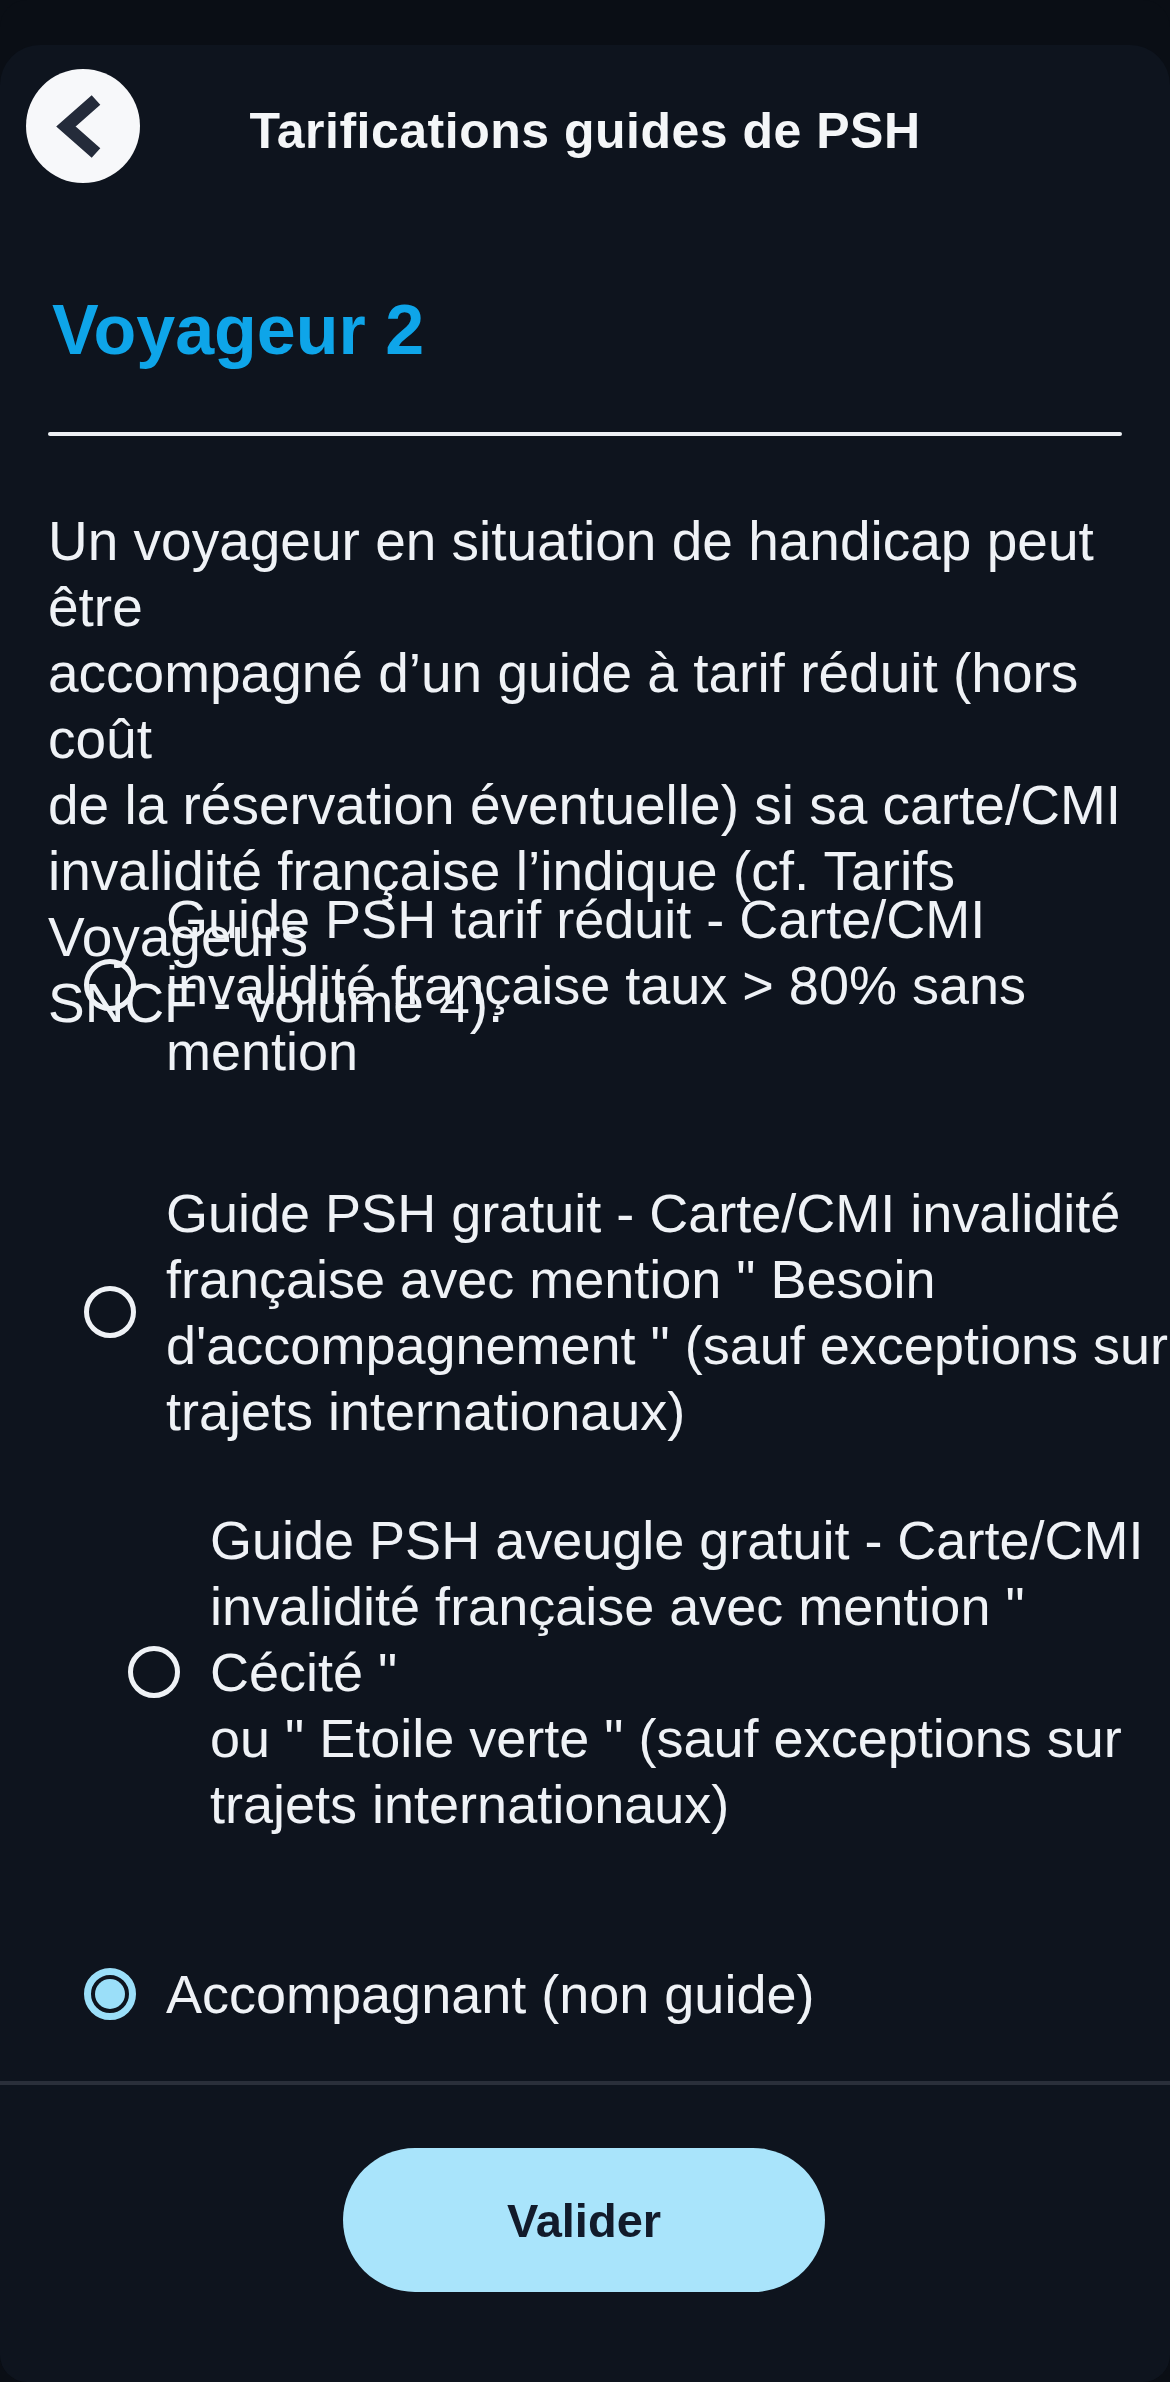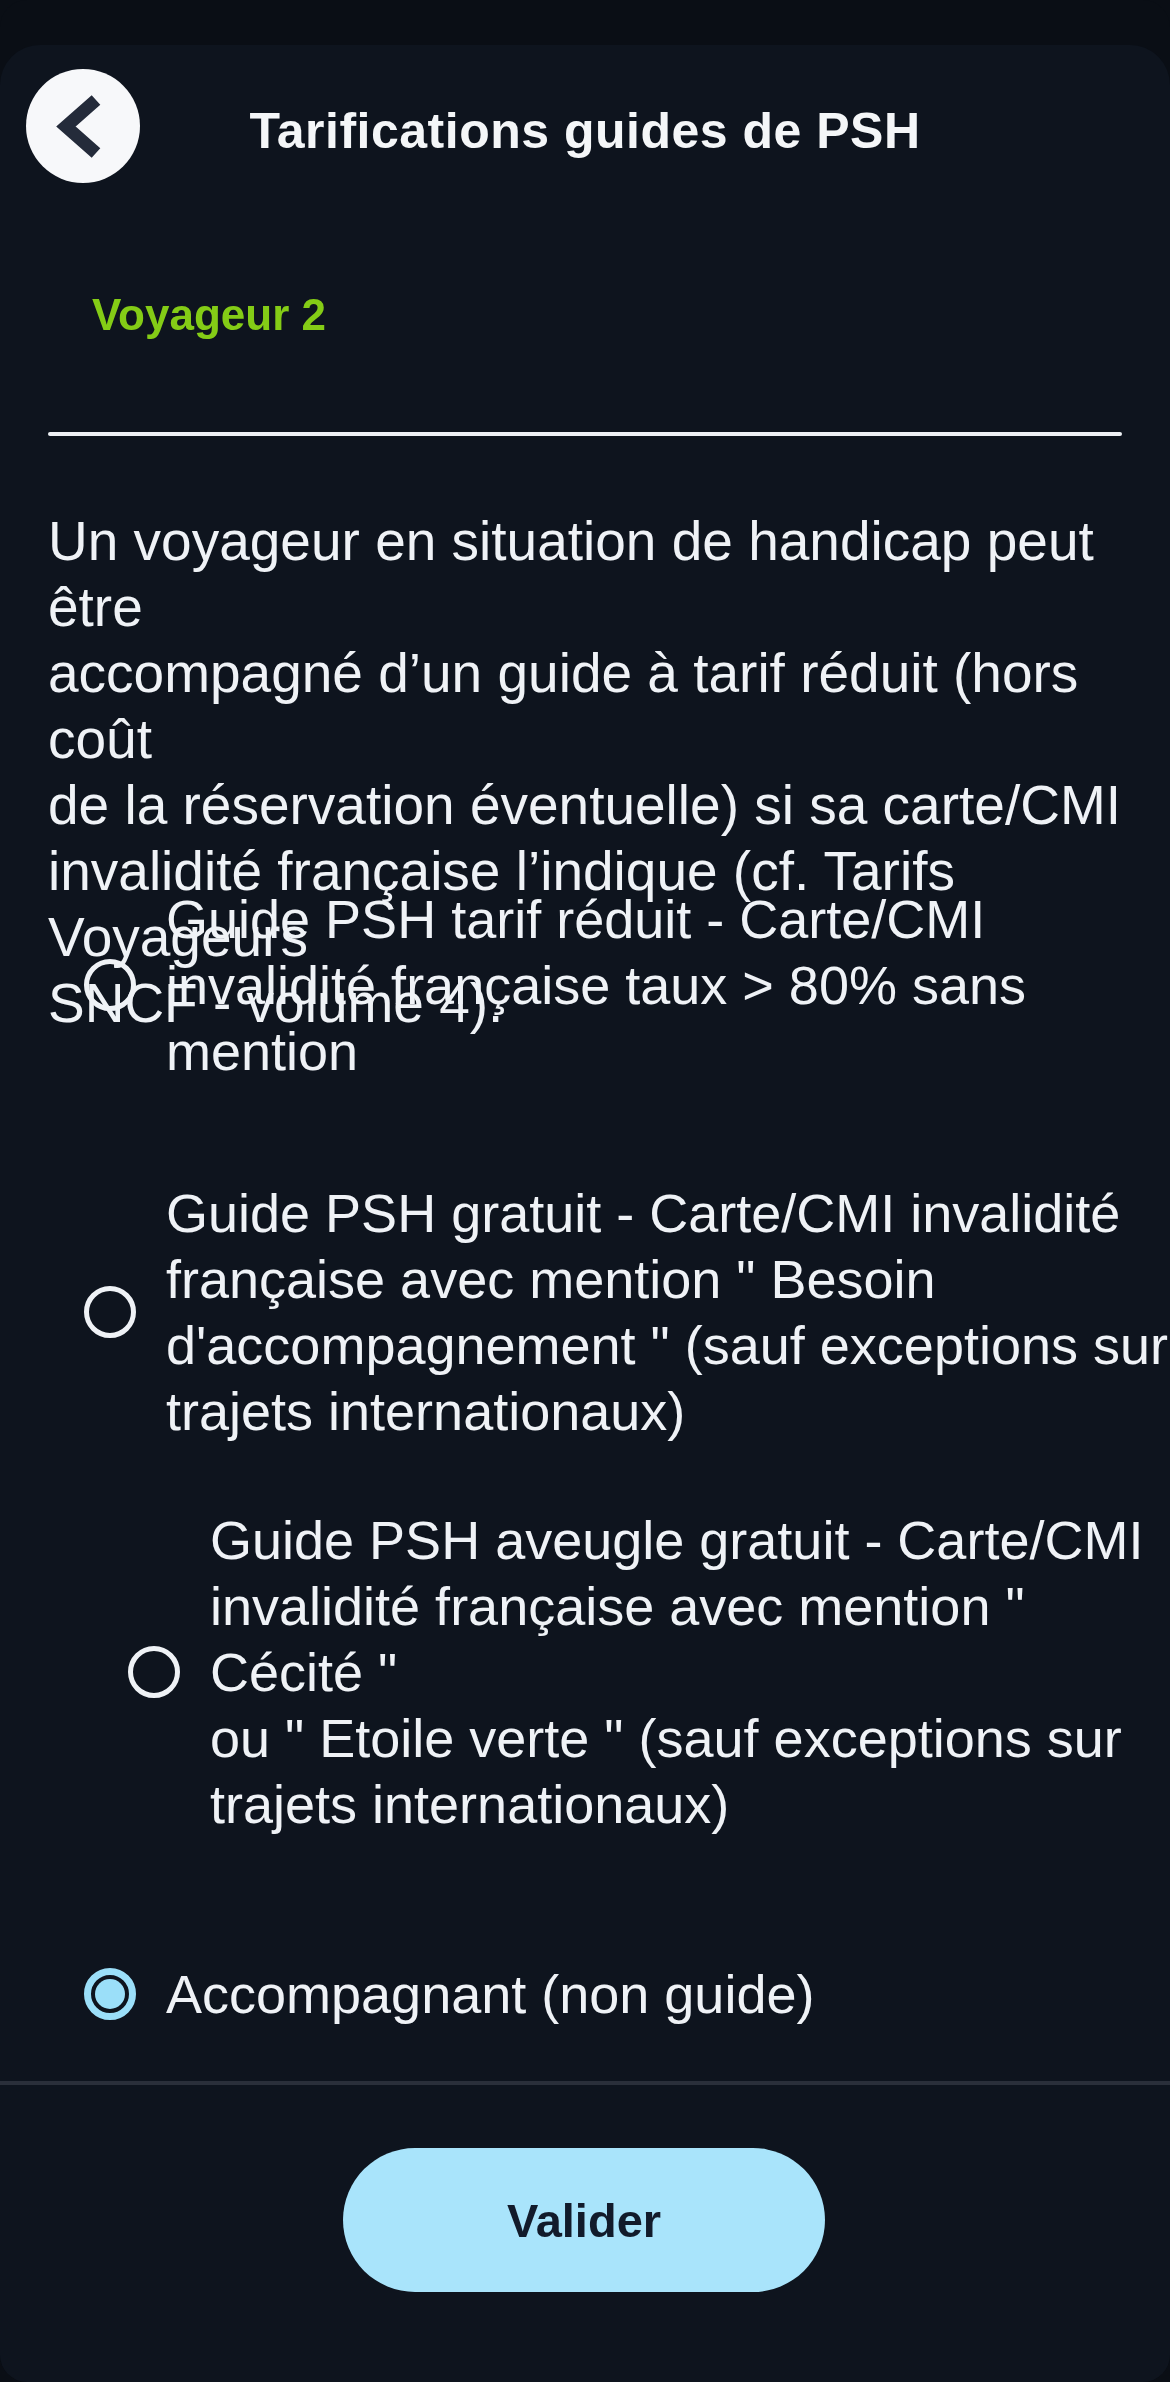--- a/index.html
+++ b/index.html
@@ -38,24 +38,23 @@
     text-align: center;
     font-size: 50px;
     font-weight: 700;
     letter-spacing: 0.5px;
     color: #F4F6F8;
   }
   .traveler-heading {
     position: absolute;
     left: 52px;
     top: 245px;                       
-    font-size: 44px;
+    font-size: 70px;
     font-weight: 700;
-    color: #84cc16;
-    margin-left: 40px;
+    color: #0ea5e9;
   }
   .heading-divider {
     position: absolute;
     left: 48px;
     top: 387px;                       
     width: 1074px;
     height: 4px;
     background: #EDF0F4;
     border-radius: 2px;
   }

